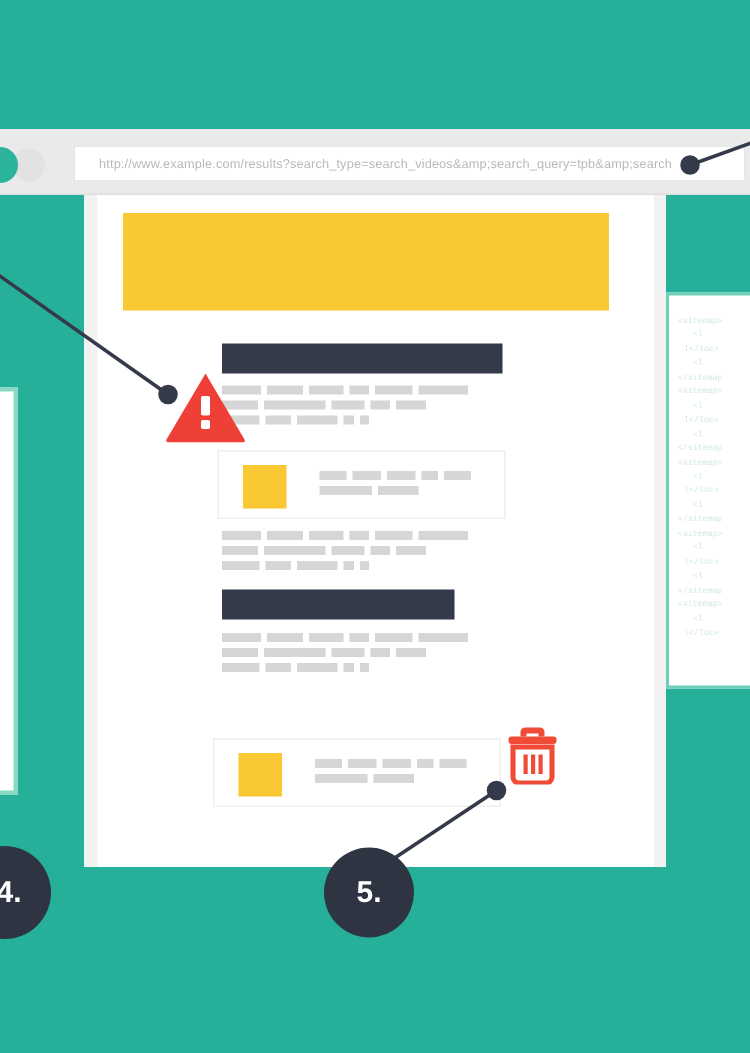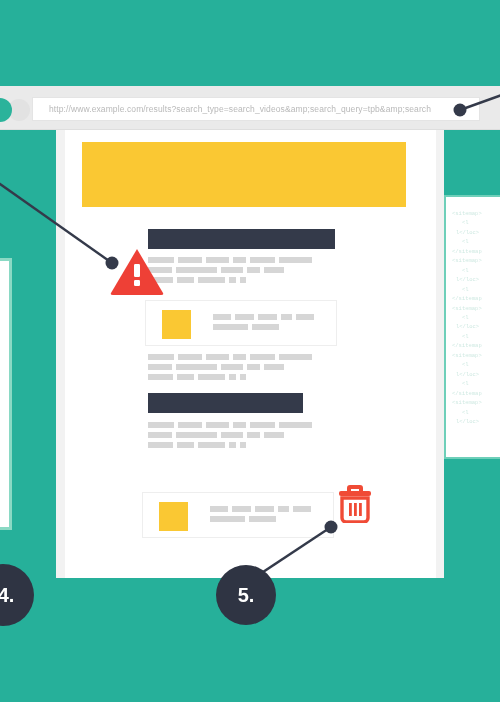--- a/index.html
+++ b/index.html
@@ -26,21 +26,21 @@
     position:absolute; left:-12px; top:98px;
     width:24px; height:24px; border-radius:50%;
     background:#2bb39b;
   }
   #browser-dot-ghost{
     position:absolute; left:8px; top:99px;
     width:22px; height:22px; border-radius:50%;
     background:#e2e2e2;
   }
   #address-bar{
-    position:absolute; left:32px; top:97px;
+    position:absolute; left:49px; top:97px;
     width:448px; height:24px;
     background:#ffffff;
     border:1px solid #e4e4e4;
     display:flex; align-items:center;
     padding-left:16px;
     overflow:hidden;
   }
   #address-url{
     font-size:8.5px; color:#b9b9b9; white-space:nowrap;
     letter-spacing:.1px;

